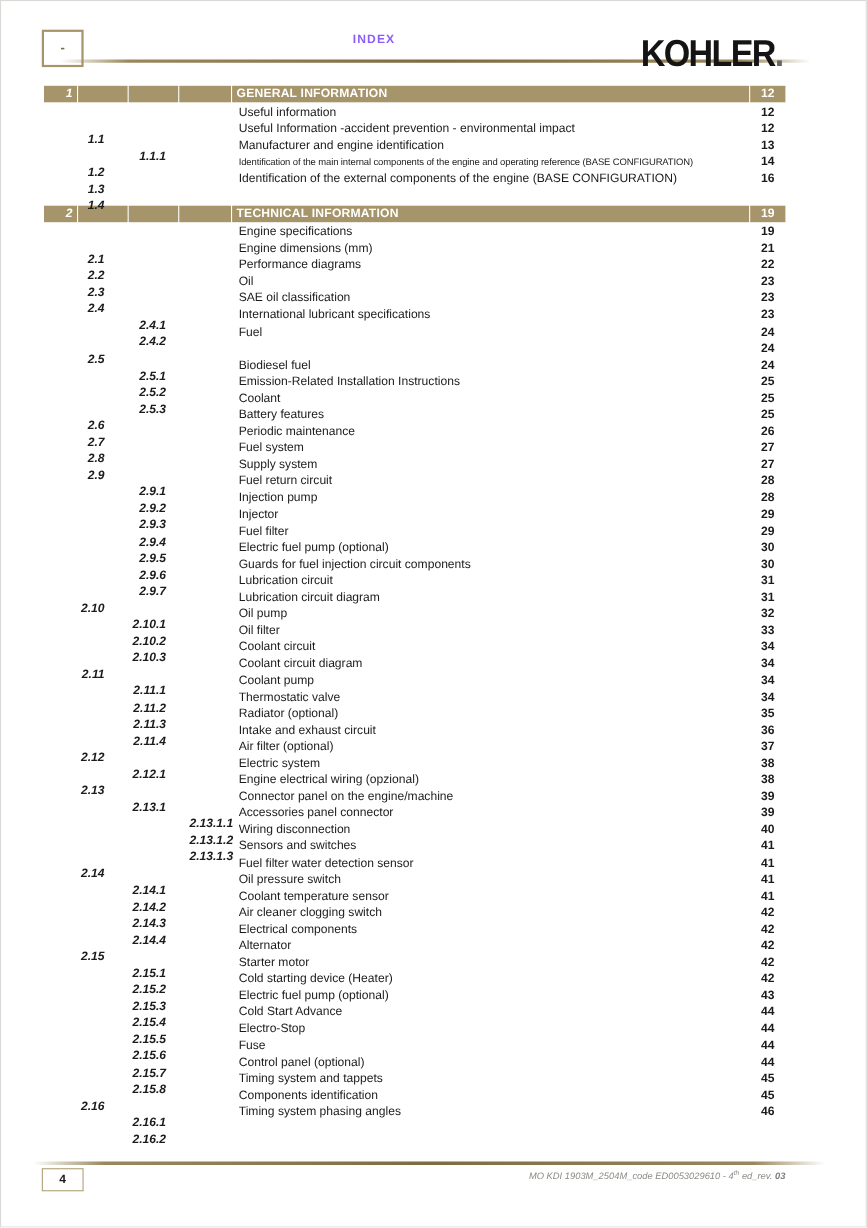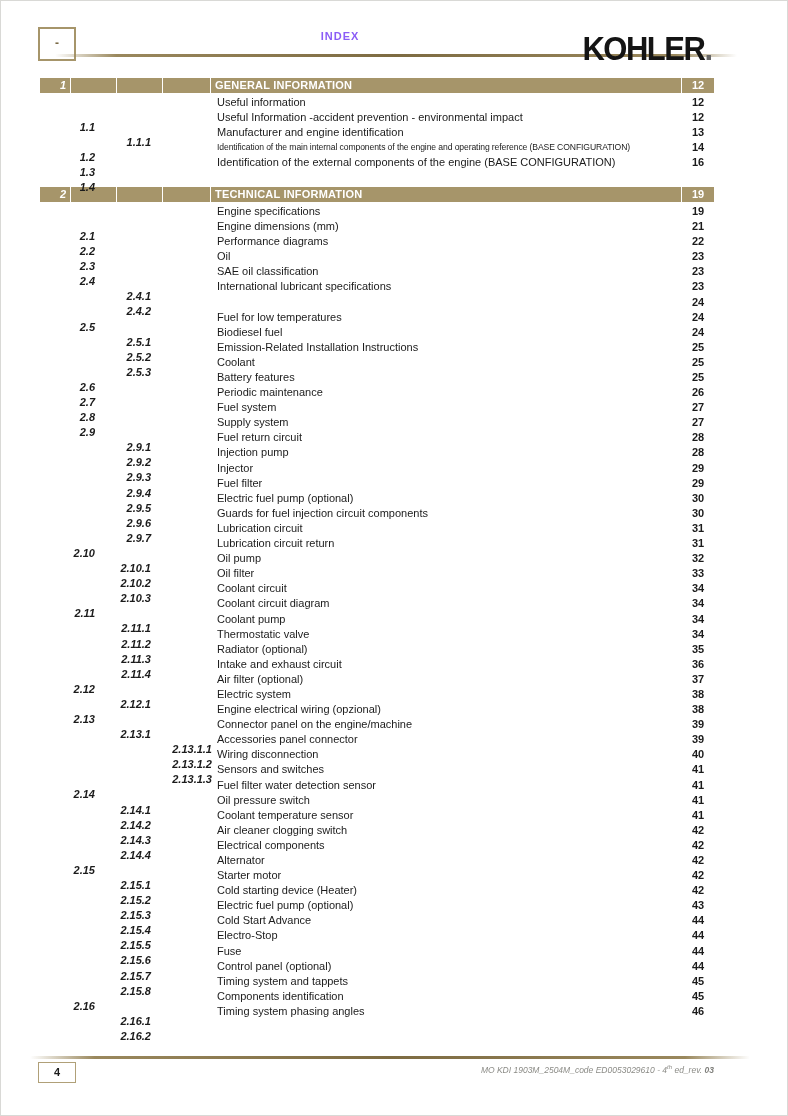--- a/index.html
+++ b/index.html
@@ -156,25 +156,25 @@
           <span class="title">SAE oil classification</span>
           <span class="page">23</span>
         </div>
         <div class="row l3">
           <span class="num">2.4.2</span>
           <span class="title">International lubricant specifications</span>
           <span class="page">23</span>
         </div>
         <div class="row l2">
           <span class="num">2.5</span>
+          <span class="title">Fuel</span>
           <span class="page">24</span>
         </div>
         <div class="row l3">
           <span class="num">2.5.1</span>
-          <span class="title">Fuel for low temperatures</span>
           <span class="page">24</span>
         </div>
         <div class="row l3">
           <span class="num">2.5.2</span>
           <span class="title">Biodiesel fuel</span>
           <span class="page">24</span>
         </div>
         <div class="row l3">
           <span class="num">2.5.3</span>
           <span class="title">Emission-Related Installation Instructions</span>
@@ -235,21 +235,21 @@
           <span class="title">Guards for fuel injection circuit components</span>
           <span class="page">30</span>
         </div>
         <div class="row l2">
           <span class="num">2.10</span>
           <span class="title">Lubrication circuit</span>
           <span class="page">31</span>
         </div>
         <div class="row l3">
           <span class="num">2.10.1</span>
-          <span class="title">Lubrication circuit return</span>
+          <span class="title">Lubrication circuit diagram</span>
           <span class="page">31</span>
         </div>
         <div class="row l3">
           <span class="num">2.10.2</span>
           <span class="title">Oil pump</span>
           <span class="page">32</span>
         </div>
         <div class="row l3">
           <span class="num">2.10.3</span>
           <span class="title">Oil filter</span>

